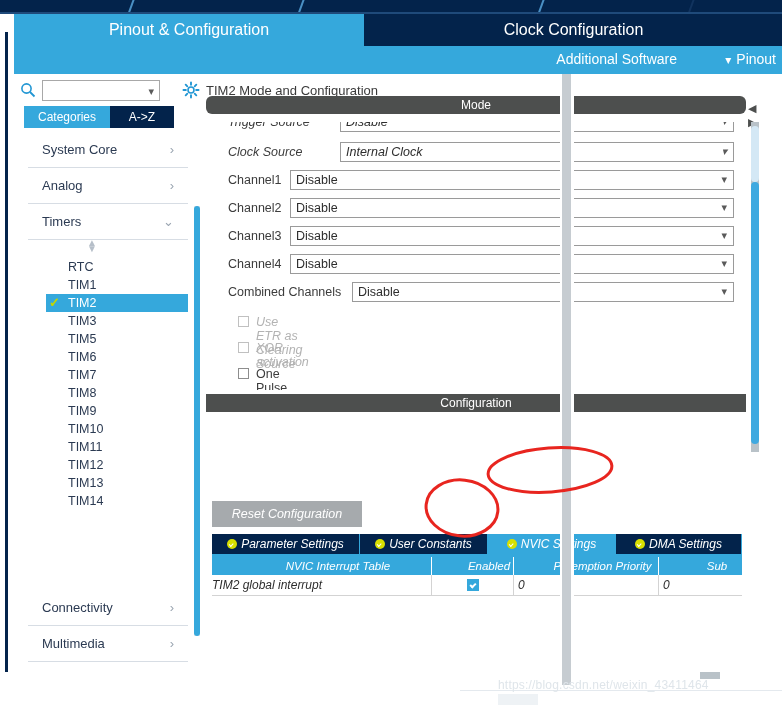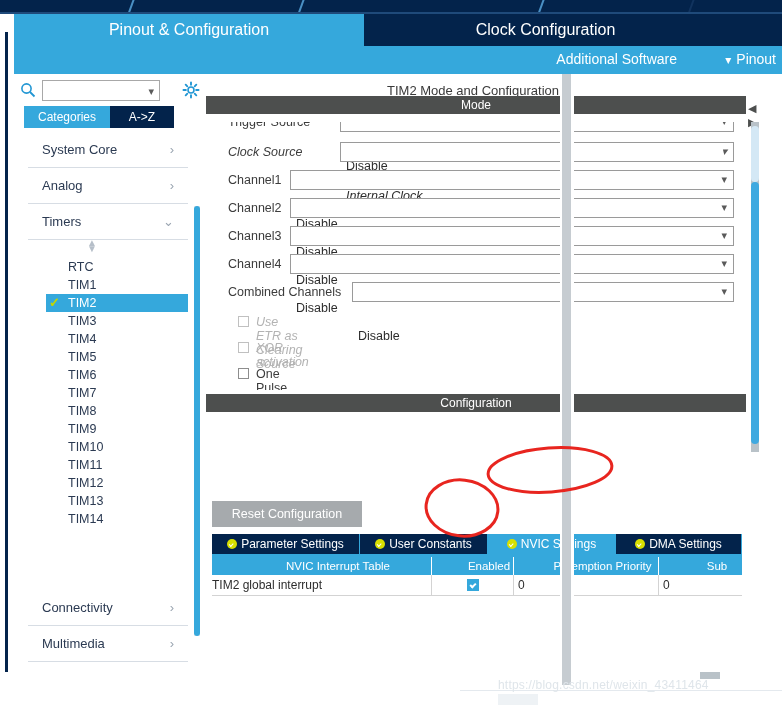--- a/index.html
+++ b/index.html
@@ -21,21 +21,21 @@
 
   
   .tabbar{position:absolute;left:14px;top:14px;width:768px;height:32px;}
   .maintab{
     position:absolute;top:0;height:32px;line-height:32px;text-align:center;
     font-size:16px;color:#ffffff;cursor:default;
   }
   .maintab.active{background:#35a8dc;}
   .maintab.inactive{background:#03234b;}
   .tab-pinout{left:0;width:350px;}
-  .tab-clock{left:350px;width:363px;}
+  .tab-clock{left:350px;width:363px;padding-left:28px;}
   .tab-right{left:713px;width:69px;background:#03234b;}
 
   
   .subbar{position:absolute;left:14px;top:46px;width:768px;height:28px;background:#35a8dc;}
   .subbar .addsw{position:absolute;right:105px;top:5px;font-size:14px;color:#ffffff;}
   .subbar .pinout-drop{position:absolute;right:6px;top:5px;font-size:14px;color:#ffffff;}
   .subbar .chev{display:inline-block;margin-right:5px;font-size:12px;}
 
   
   .leftedge{position:absolute;left:0;top:14px;width:14px;height:691px;background:#ffffff;}
@@ -81,58 +81,58 @@
 
   
   .sb-track{position:absolute;left:180px;top:132px;width:6px;height:430px;background:#e8eaec;}
   .sb-thumb{position:absolute;left:180px;top:132px;width:6px;height:430px;background:#35a8dc;border-radius:3px;}
   .sb-outer{position:absolute;left:192px;top:132px;width:7px;height:540px;background:#c6ccd1;border-radius:3px;}
 
   
   .content{position:absolute;left:200px;top:74px;width:582px;height:631px;background:#ffffff;}
   .panel-title{
     position:absolute;left:6px;top:8px;width:534px;height:18px;line-height:18px;
-    text-align:center;font-size:13px;color:#3a3a3a;
+    font-size:13px;color:#3a3a3a;
   }
   .section-head{
     position:absolute;left:6px;width:540px;height:18px;line-height:18px;
     background:#4d4f4e;color:#ffffff;font-size:12px;text-align:center;
   }
-  .head-mode{top:22px;}
+  .head-mode{top:22px;border-radius:6px;}
   .head-config{top:320px;}
 
   .modebox{position:absolute;left:6px;top:48px;width:540px;height:268px;background:#ffffff;overflow:hidden;}
 
   .formrow{position:absolute;height:22px;}
   .flabel{position:absolute;left:0;top:3px;font-size:12.5px;color:#3c3c3c;}
   .fsel{
     position:absolute;height:20px;border:1px solid #9a9a9a;background:#ffffff;
     box-sizing:border-box;
   }
-  .fsel .v{position:absolute;left:5px;top:2px;font-size:12.5px;color:#2d2d2d;margin-top:44px;}
+  .fsel .v{position:absolute;left:5px;top:2px;font-size:12.5px;color:#2d2d2d;}
   .fsel .ch{position:absolute;right:6px;top:2px;font-size:11px;color:#5a5a5a;}
 
   .cbrow{position:absolute;height:20px;}
   .cbox{
     position:absolute;left:0;top:2px;width:11px;height:11px;
     border:1px solid #8d8d8d;background:#ffffff;box-sizing:border-box;
   }
   .cbox.dim{border-color:#c0c0c0;}
   .cblabel{position:absolute;left:18px;top:1px;font-size:12.5px;color:#3c3c3c;}
   .cblabel.dim{color:#b3b3b3;font-style:italic;}
 
   
   .mode-sb-track{position:absolute;left:551px;top:48px;width:8px;height:330px;background:#b9c2c8;}
   .mode-sb-top{position:absolute;left:551px;top:52px;width:8px;height:56px;background:#d4e8f5;border-radius:4px;}
   .mode-sb-thumb{position:absolute;left:551px;top:108px;width:8px;height:262px;background:#3fa9e0;border-radius:4px;}
   .mode-arrow-up{position:absolute;left:548px;top:28px;color:#4d4f4e;font-size:11px;}
   .mode-arrow-rt{position:absolute;left:548px;top:42px;color:#4d4f4e;font-size:11px;}
 
   
-  .confbox{position:absolute;left:6px;top:338px;width:540px;height:292px;background:#ffffff;}
+  .confbox{position:absolute;left:6px;top:338px;width:540px;height:292px;background:#ffffff;font-style:italic;}
   .resetbtn{
     position:absolute;left:6px;top:89px;width:150px;height:26px;
     background:#a6aaad;color:#ffffff;font-size:12.5px;
     text-align:center;line-height:26px;cursor:default;
   }
   .conftabs{position:absolute;left:6px;top:122px;width:530px;height:20px;}
   .ctab{
     position:absolute;top:0;height:20px;line-height:20px;
     font-size:12px;color:#ffffff;text-align:center;background:#03234b;
     border-right:1px solid #35a8dc;box-sizing:border-box;
@@ -271,21 +271,20 @@
   <div class="spinner">▲<br>▼</div>
 
   <div class="timerlist">
     <div class="timer-item"><span>RTC</span></div>
     <div class="timer-item"><span>TIM1</span></div>
     <div class="timer-item sel">
       <span class="tick">✓</span>
       <span>TIM2</span>
     </div>
     <div class="timer-item"><span>TIM3</span></div>
-    <div class="timer-item"><span>TIM4</span></div>
     <div class="timer-item"><span>TIM5</span></div>
     <div class="timer-item"><span>TIM6</span></div>
     <div class="timer-item"><span>TIM7</span></div>
     <div class="timer-item"><span>TIM8</span></div>
     <div class="timer-item"><span>TIM9</span></div>
     <div class="timer-item"><span>TIM10</span></div>
     <div class="timer-item"><span>TIM11</span></div>
     <div class="timer-item"><span>TIM12</span></div>
     <div class="timer-item"><span>TIM13</span></div>
     <div class="timer-item"><span>TIM14</span></div>
@@ -308,21 +307,21 @@
 </div>
 
 <div class="content">
 
   <div class="panel-title">TIM2 Mode and Configuration</div>
 
   <div class="section-head head-mode">Mode</div>
 
   <div class="modebox">
 
-    <div class="formrow" style="left:22px;top:-10px;width:510px;">
+    <div class="formrow" style="left:22px;top:-10px;width:510px;font-style:italic;">
       <span class="flabel">Trigger Source</span>
       <span class="fsel" style="left:112px;top:0;width:394px;">
         <span class="v">Disable</span>
         <span class="ch">▾</span>
       </span>
     </div>
 
     <div class="formrow" style="left:22px;top:20px;width:510px;font-style:italic;">
       <span class="flabel">Clock Source</span>
       <span class="fsel" style="left:112px;top:0;width:394px;">

